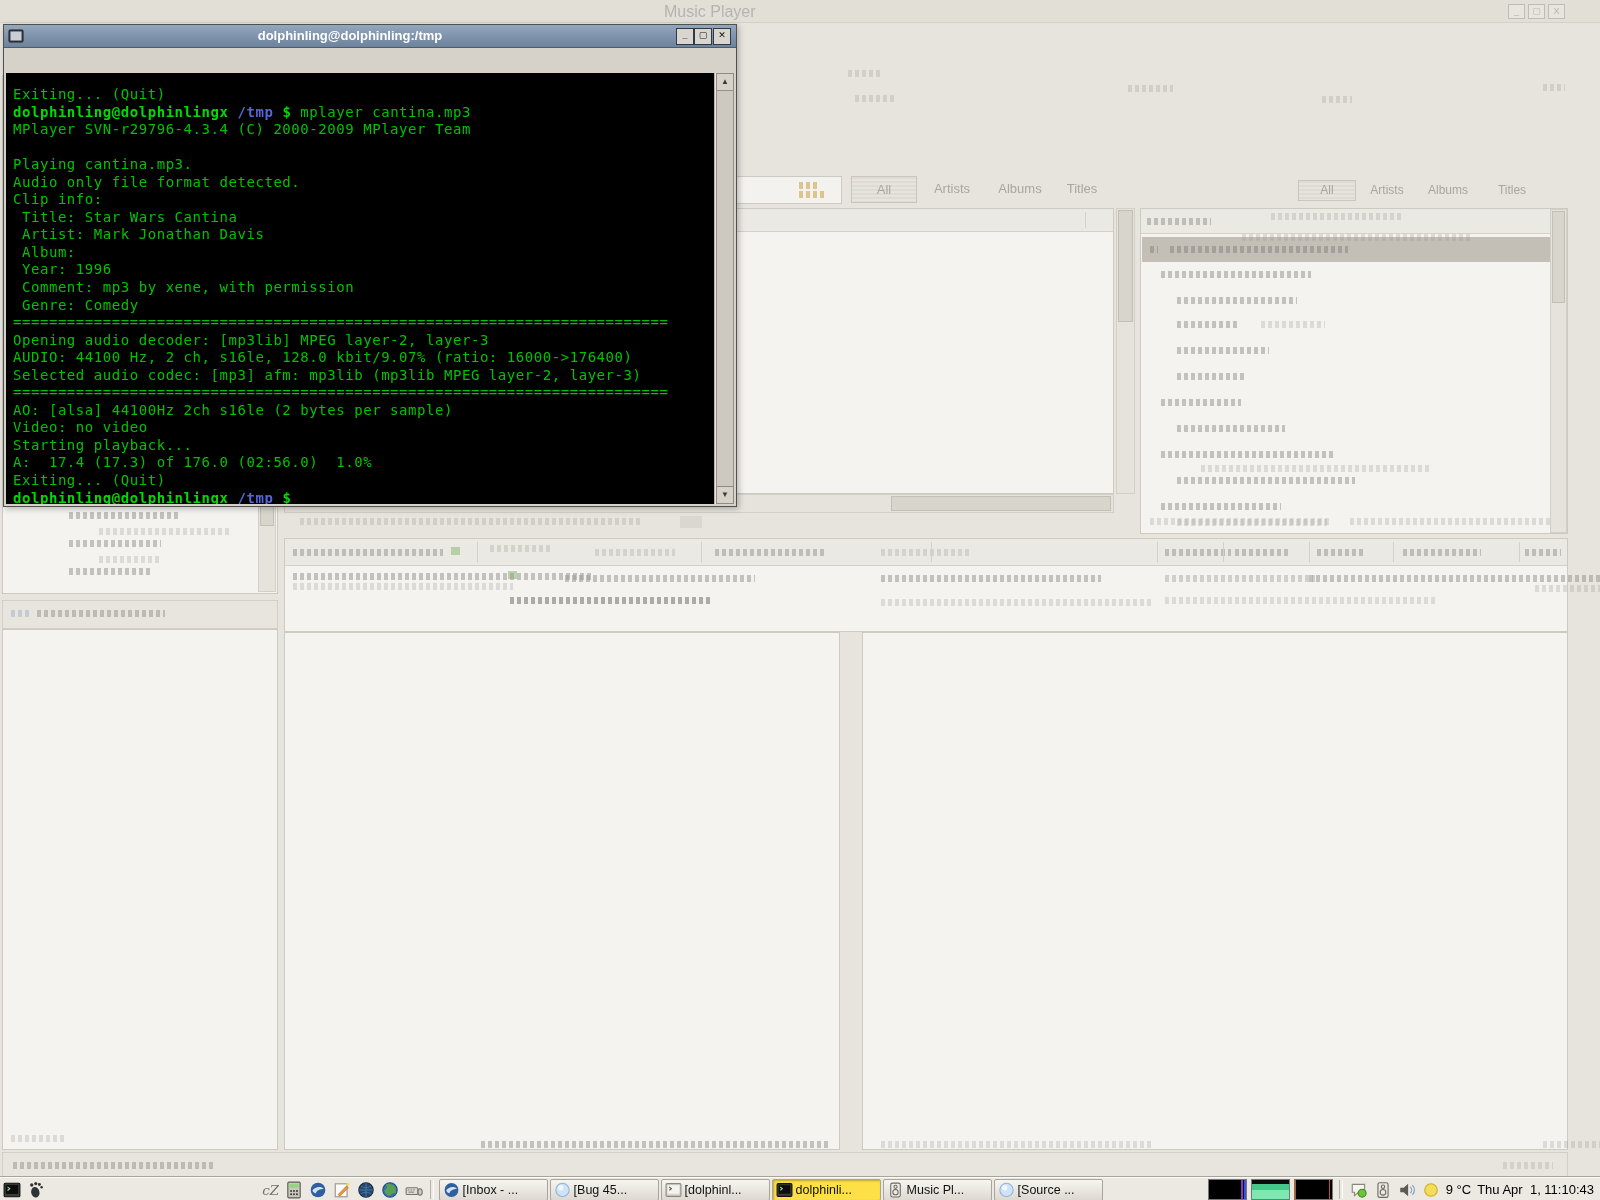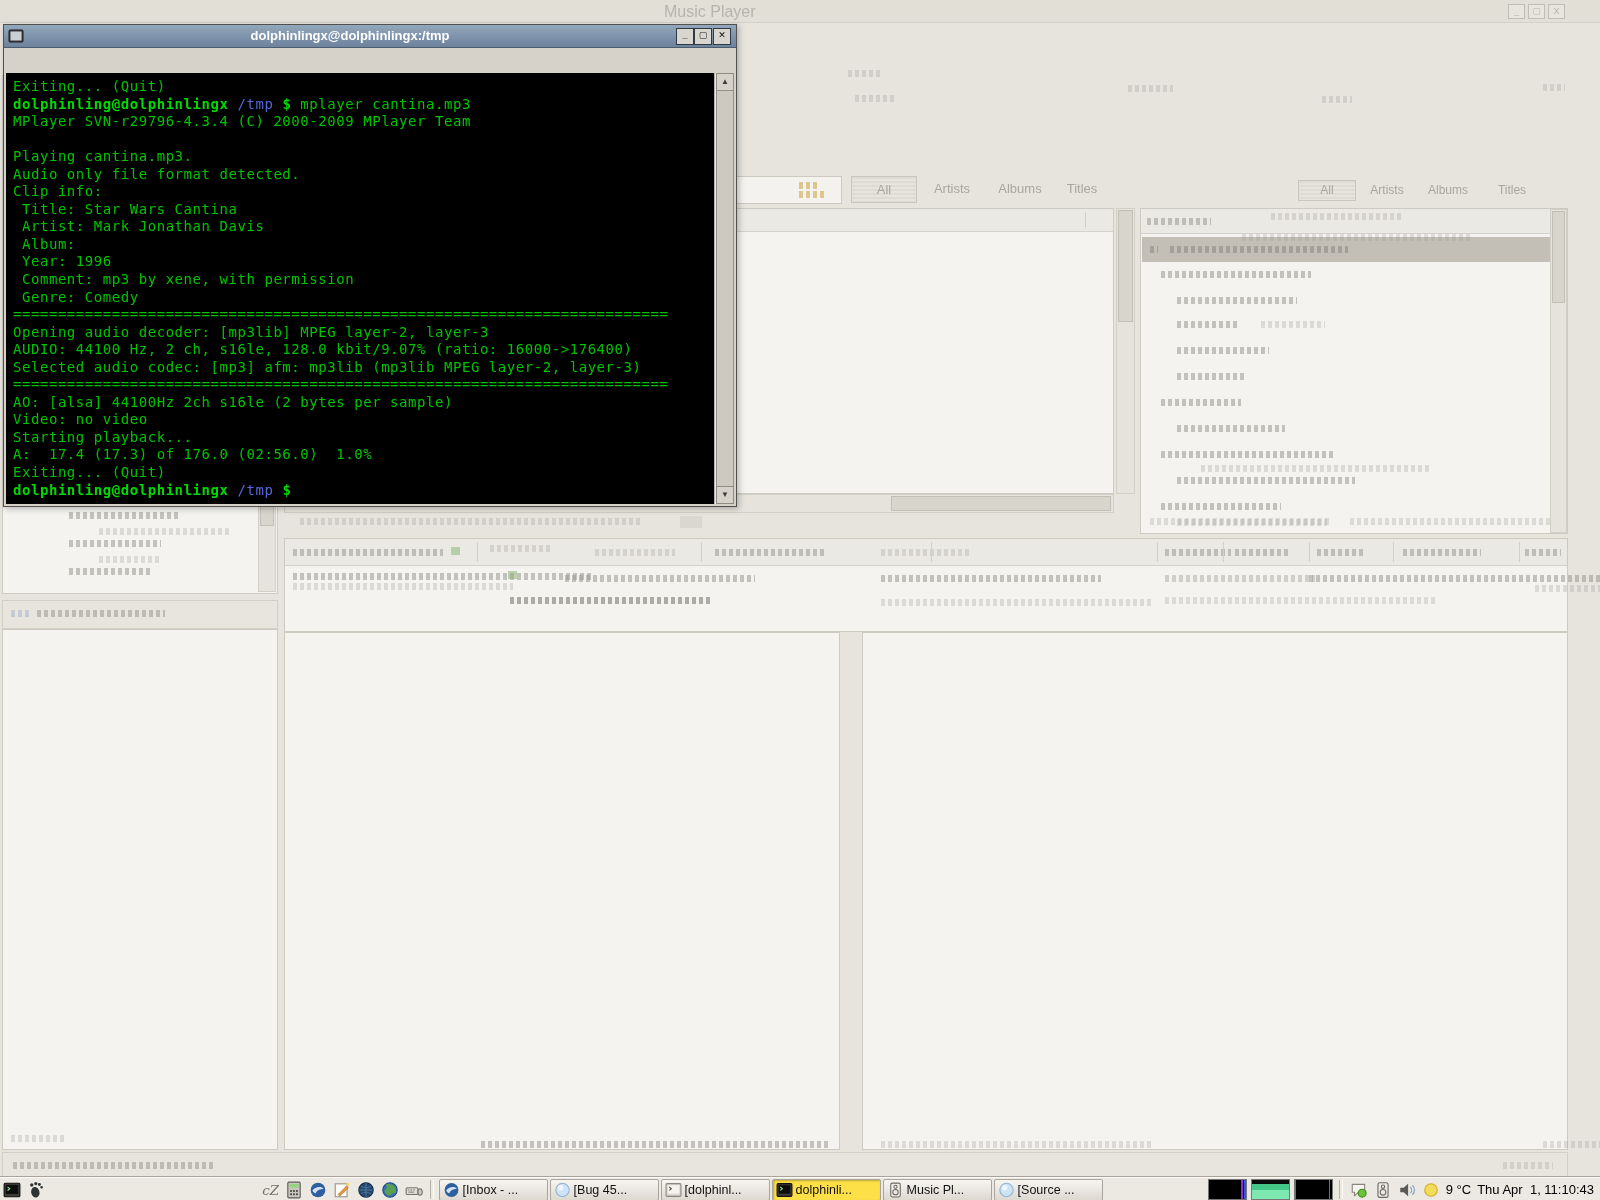--- a/index.html
+++ b/index.html
@@ -33,23 +33,23 @@
         border-bottom:1px solid #4c5d72;}
   .term-title{display:block;text-align:center;color:#fff;font-weight:bold;font-size:13px;line-height:22px;
         padding-right:40px;}
   .term-ticon{position:absolute;left:4px;top:3px;width:16px;height:16px;}
   .tb{position:absolute;top:3px;width:16px;height:15px;background:#d9d6cf;border:1px solid #2f3a46;
       color:#111;text-align:center;font-size:9px;line-height:13px;font-weight:bold;}
   .term-menubar{position:absolute;left:0;top:22px;right:0;height:26px;background:#edebe5;border-bottom:1px solid #c8c4bc;}
   .menu-item{display:inline-block;font-size:13px;color:#111;padding:5px 9px 0 9px;}
   .menu-item::first-letter{text-decoration:underline;}
   .term-body{position:absolute;left:2px;top:48px;width:709px;height:431px;background:#000;overflow:hidden;}
-  .term-text{padding:5px 0 0 7px;font-family:"DejaVu Sans Mono","Liberation Mono",monospace;
+  .term-text{padding:13px 0 0 7px;font-family:"DejaVu Sans Mono","Liberation Mono",monospace;
              font-size:14px;letter-spacing:.55px;line-height:17.55px;white-space:pre;}
-  .g{color:#00c300;} .gb{color:#00da00;font-weight:bold;} .bb{color:#5566d8;font-weight:normal;}
+  .g{color:#00c300;} .gb{color:#00da00;font-weight:bold;} .bb{color:#5566d8;font-weight:bold;}
   .term-scroll{position:absolute;right:2px;top:48px;width:19px;height:431px;background:#ece9e2;border-left:1px solid #b9b5ac;}
   .scr-btn{position:absolute;left:1px;width:16px;height:16px;background:#d6d2ca;border:1px solid #8f8b83;
            font-size:8px;color:#3c3a36;text-align:center;line-height:15px;}
   .scr-thumb{position:absolute;left:1px;top:17px;width:16px;height:395px;background:#cdc9c0;border:1px solid #948f87;}
   
   .taskbar{position:absolute;left:0;top:1177px;width:1600px;height:23px;background:#ece9e2;
            border-top:1px solid #fbfaf7;box-shadow:0 -1px 0 #a8a49b;font-size:13px;display:flex;align-items:center;}
   .tk-icon{width:20px;height:20px;margin:0 2px;flex:0 0 auto;display:inline-flex;align-items:center;justify-content:center;}
   .tk-icon svg{width:18px;height:18px;}
   .tk-menu{padding:0 10px;color:#111;line-height:23px;flex:0 0 auto;margin-top:45px;}
@@ -223,21 +223,21 @@
 </div>
 
 <div class="term">
   <div class="term-titlebar">
     <span class="term-ticon">
       <svg viewBox="0 0 16 16">
           <rect x="1" y="2" width="14" height="12" rx="1" fill="#3c4048" stroke="#1a1d22"></rect>
           <rect x="2.5" y="3.5" width="11" height="9" fill="#c9cdd4"></rect>
         </svg>
     </span>
-    <span class="term-title">dolphinlingx@dolphinlingx:/tmp</span>
+    <span class="term-title">dolphinling@dolphinling:/tmp</span>
     <span class="tb" style="right:42px;">_</span>
     <span class="tb" style="right:24px;">▢</span>
     <span class="tb" style="right:5px;">✕</span>
   </div>
   <div class="term-body">
     <div class="term-text" id="term-lines"><div><span class="g">Exiting... (Quit)</span></div><div><span class="gb">dolphinling@dolphinlingx</span><span class="g"> </span><span class="bb">/tmp</span><span class="gb"> $</span><span class="g"> mplayer cantina.mp3</span></div><div><span class="g">MPlayer SVN-r29796-4.3.4 (C) 2000-2009 MPlayer Team</span></div><div>&nbsp;</div><div><span class="g">Playing cantina.mp3.</span></div><div><span class="g">Audio only file format detected.</span></div><div><span class="g">Clip info:</span></div><div><span class="g"> Title: Star Wars Cantina</span></div><div><span class="g"> Artist: Mark Jonathan Davis</span></div><div><span class="g"> Album:</span></div><div><span class="g"> Year: 1996</span></div><div><span class="g"> Comment: mp3 by xene, with permission</span></div><div><span class="g"> Genre: Comedy</span></div><div><span class="g">=========================================================================</span></div><div><span class="g">Opening audio decoder: [mp3lib] MPEG layer-2, layer-3</span></div><div><span class="g">AUDIO: 44100 Hz, 2 ch, s16le, 128.0 kbit/9.07% (ratio: 16000-&gt;176400)</span></div><div><span class="g">Selected audio codec: [mp3] afm: mp3lib (mp3lib MPEG layer-2, layer-3)</span></div><div><span class="g">=========================================================================</span></div><div><span class="g">AO: [alsa] 44100Hz 2ch s16le (2 bytes per sample)</span></div><div><span class="g">Video: no video</span></div><div><span class="g">Starting playback...</span></div><div><span class="g">A:  17.4 (17.3) of 176.0 (02:56.0)  1.0%</span></div><div><span class="g">Exiting... (Quit)</span></div><div><span class="gb">dolphinling@dolphinlingx</span><span class="g"> </span><span class="bb">/tmp</span><span class="gb"> $ </span></div></div>
   </div>
   <div class="term-scroll">
     <span class="scr-btn" style="top:0;">▲</span>
     <span class="scr-thumb"></span>

